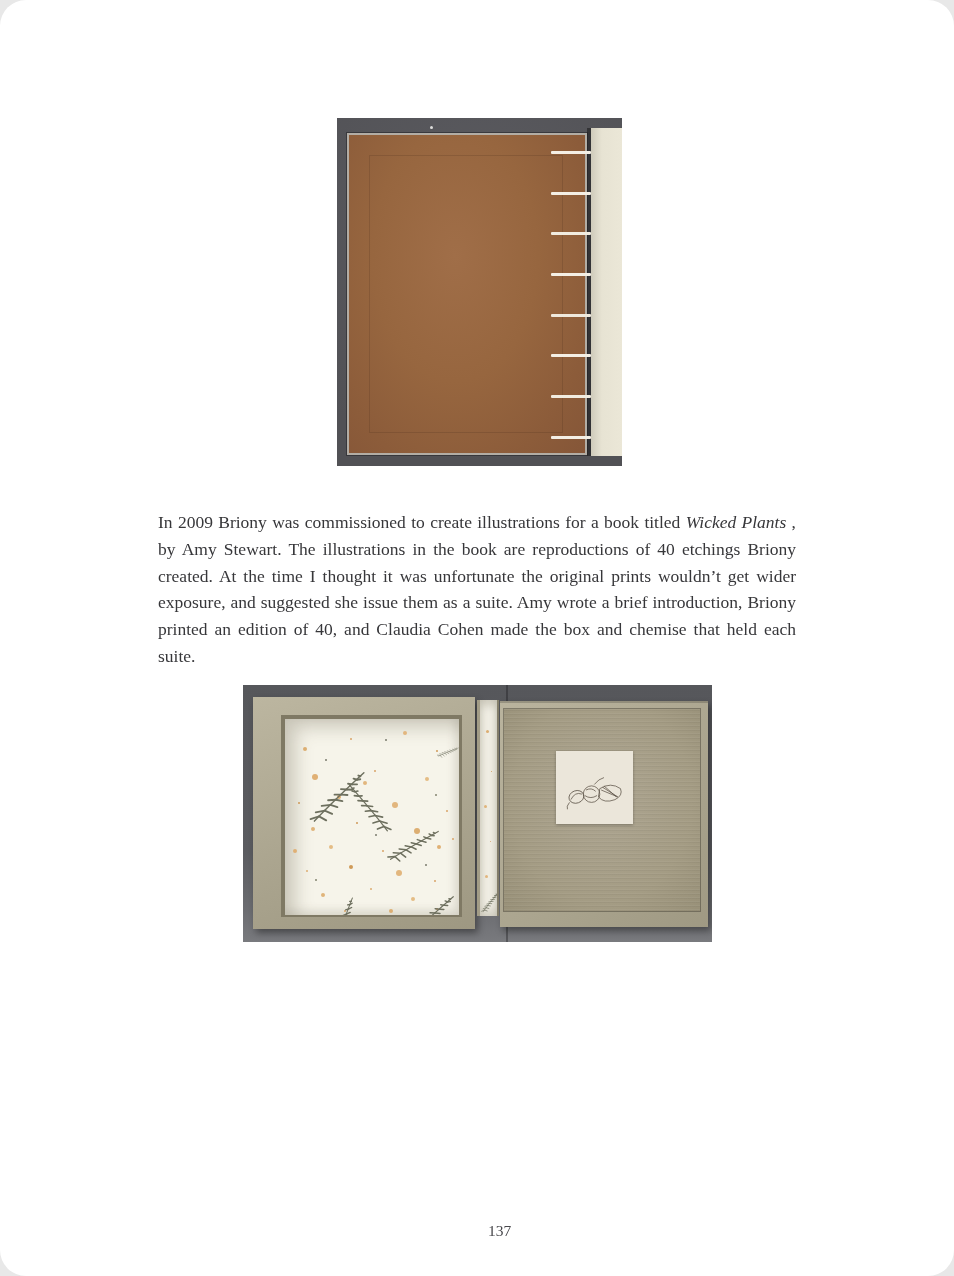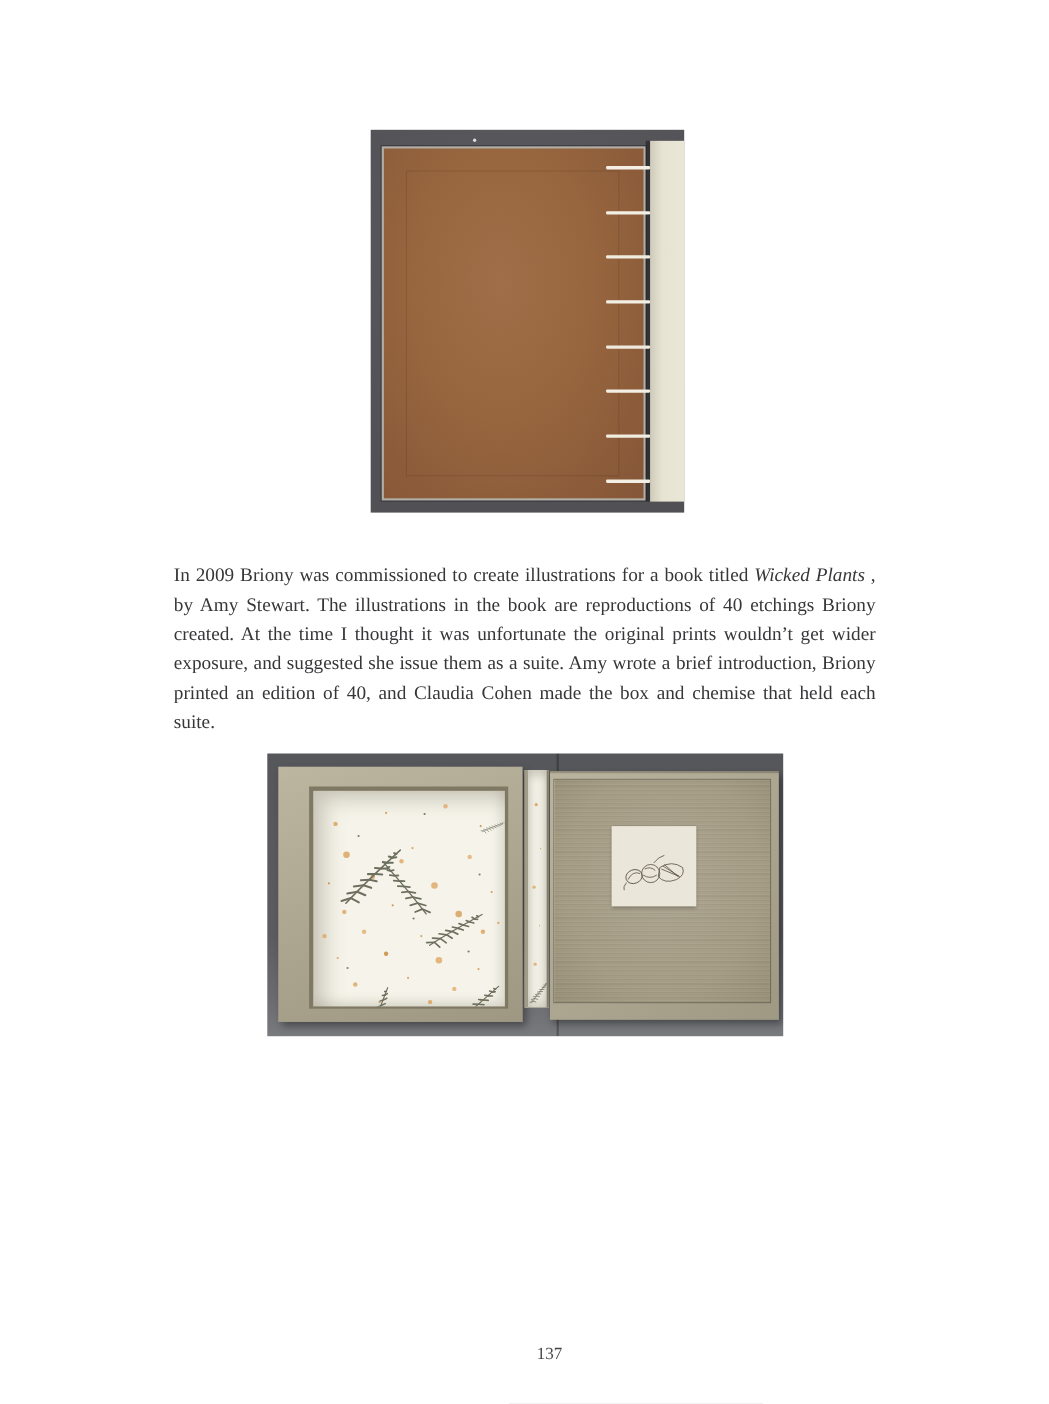--- a/index.html
+++ b/index.html
@@ -1,20 +1,20 @@
 <!DOCTYPE html>
 <html><head>
 <meta charset="utf-8">
 <style>
   * { box-sizing: border-box; margin: 0; padding: 0; }
   html,body { background:#e8e8e8; }
   body { font-family: "Liberation Serif", "DejaVu Serif", serif; }
   .page {
     position: relative; width: 954px; height: 1276px;
-    margin: 0 auto; background: #ffffff; overflow: hidden;
+    margin: 0 auto; background: #ffffff; overflow: hidden; border-radius: 26px;
   }
 
   
   .fig1 {
     position: absolute; left: 337px; top: 118px; width: 285px; height: 348px;
     background: radial-gradient(circle at 50% 30%, #5b5b60, #515155 85%);
     overflow: hidden;
   }
   .fig1 .dust { position:absolute; left:93px; top:8px; width:3px; height:3px;
     border-radius:50%; background:#f5f5f2; opacity:.85; }

